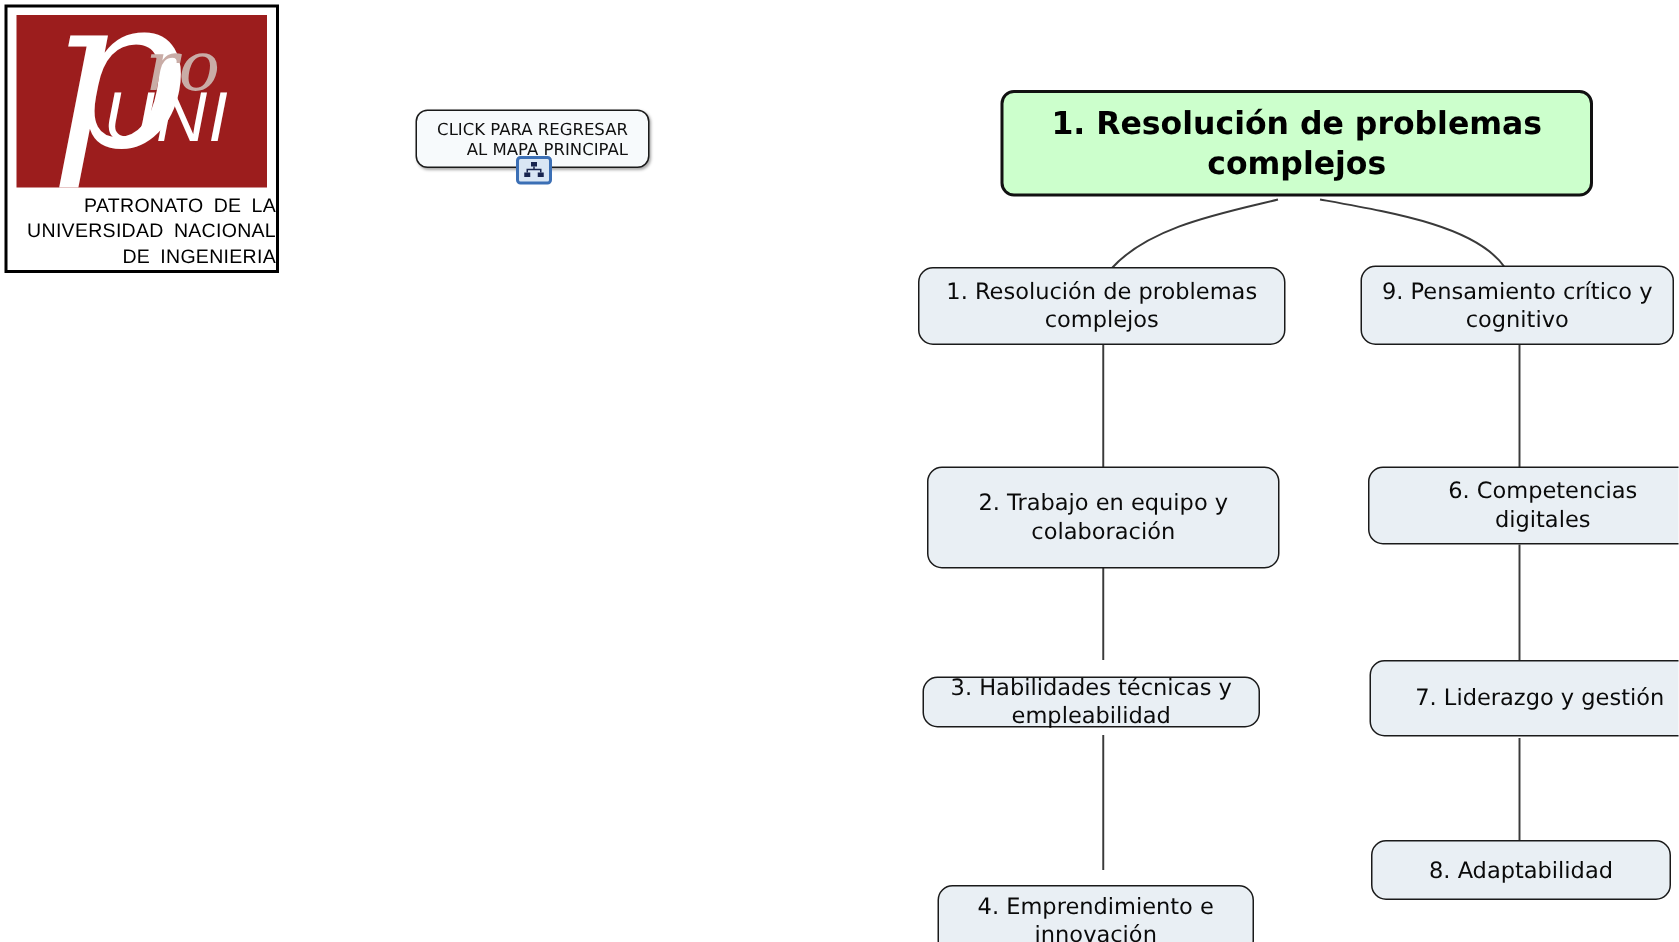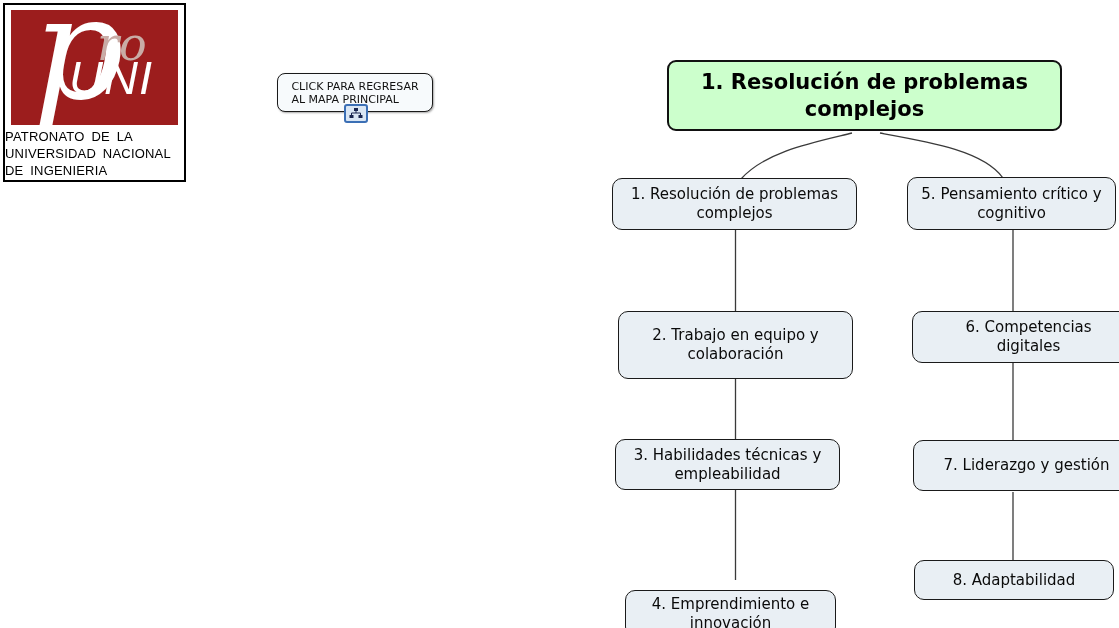--- a/index.html
+++ b/index.html
@@ -28,32 +28,32 @@
     font-family:"DejaVu Serif",serif;font-style:italic;
     font-size:46px;line-height:1.1;color:#c9aca6;margin-top:15px;
   }
   .logo-uni{
     position:absolute;left:58px;top:42px;
     font-family:"Liberation Sans",sans-serif;font-style:italic;
     font-size:47px;line-height:1.1;color:#ffffff;letter-spacing:1px;
   }
   .logo-caption{
     position:absolute;left:0;top:123px;width:100%;
-    text-align:left;color:#000;
+    text-align:right;color:#000;
     font-family:"Liberation Sans",sans-serif;
     font-size:13px;line-height:17px;word-spacing:3px;letter-spacing:0.2px;
   }
 
   
   .back-button{
     position:absolute;left:277px;top:73px;width:154px;height:37px;
     background:#f7fafc;border:1.5px solid #1a1a1a;border-radius:8px;
     box-shadow:1px 1px 2px rgba(0,0,0,0.35);
     display:flex;align-items:center;justify-content:center;
-    text-align:left;cursor:pointer;
+    text-align:right;cursor:pointer;
   }
   .back-button .label{
     font-size:11px;line-height:13px;color:#111;
   }
   .map-icon{
     position:absolute;left:50%;margin-left:-11px;top:30px;
     width:20px;height:15px;background:#d9e6f4;
     border:2px solid #3b6fb5;border-radius:3px;
     display:flex;align-items:center;justify-content:center;
   }
@@ -114,23 +114,23 @@
   </g>
 </svg>
 
 <div class="root-node prelines">1. Resolución de problemas
 complejos</div>
 
 <div class="node prelines" style="left:612px;top:178px;width:245px;height:52px">1. Resolución de problemas
 complejos</div>
 <div class="node prelines" style="left:618px;top:311px;width:235px;height:68px">2. Trabajo en equipo y
 colaboración</div>
-<div class="node prelines" style="left:615px;top:439px;width:225px;height:51px">3. Habilidades técnicas y
+<div class="node prelines" style="left:615px;top:451px;width:225px;height:34px">3. Habilidades técnicas y
 empleabilidad</div>
 <div class="node prelines" style="left:625px;top:590px;width:211px;height:47px">4. Emprendimiento e
 innovación</div>
 
-<div class="node prelines" style="left:907px;top:177px;width:209px;height:53px">5. Pensamiento crítico y
+<div class="node prelines" style="left:907px;top:177px;width:209px;height:53px">9. Pensamiento crítico y
 cognitivo</div>
 <div class="node prelines" style="left:912px;top:311px;width:233px;height:52px">6. Competencias
 digitales</div>
 <div class="node prelines" style="left:913px;top:440px;width:227px;height:51px">7. Liderazgo y gestión</div>
 <div class="node prelines" style="left:914px;top:560px;width:200px;height:40px">8. Adaptabilidad</div>
 
 </body></html>

